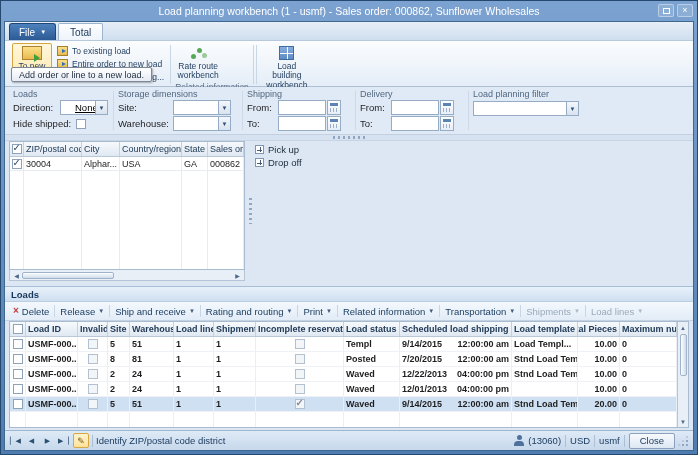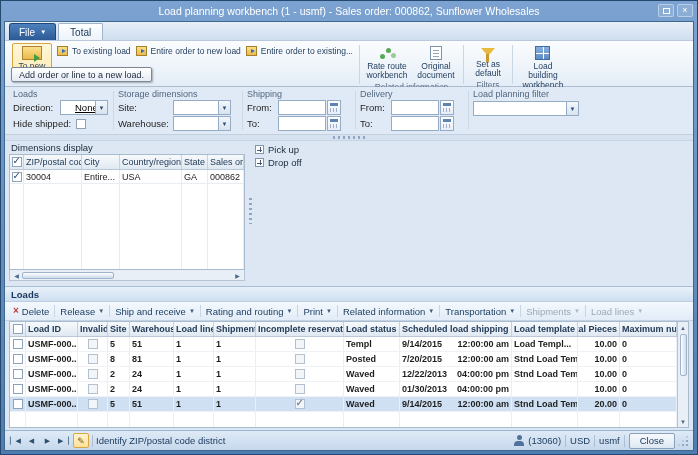--- a/index.html
+++ b/index.html
@@ -18,21 +18,21 @@
 .tab.active{background:linear-gradient(#fdfeff,#eef4fa);border:1px solid #9db4cd;border-bottom:none;border-radius:2px 2px 0 0;}
 
 .ribbon{height:46px;background:linear-gradient(#fbfdfe,#e4edf7);border-bottom:1px solid #aebfd2;display:flex;align-items:stretch;padding:2px 2px 0 4px;}
 .rgroup{display:flex;flex-direction:column;padding:0 3px;}
 .rgroup-body{flex:1;display:flex;align-items:flex-start;gap:3px;}
 .rgroup-label{height:11px;text-align:center;font-size:8.5px;color:#5e7288;white-space:nowrap;}
 .rsep{width:1px;background:#c9d6e4;margin:2px 1px;}
 .bigbtn{display:flex;flex-direction:column;align-items:center;padding:2px 2px 0 2px;border:1px solid transparent;border-radius:2px;}
 .bigbtn .txt{font-size:8.5px;line-height:1.1;text-align:center;color:#1e3a5c;}
 .bigbtn.hover{background:linear-gradient(#fff7dd,#ffe8a8);border-color:#d6a741;}
-.linkcol{display:flex;gap:1px;padding-top:2px;}
+.linkcol{display:flex;flex-direction:column;gap:1px;padding-top:2px;}
 .linkbtn{display:flex;align-items:center;gap:4px;height:12px;font-size:8.5px;color:#1e3a5c;padding:0 2px;white-space:nowrap;}
 
 .ic-newload{width:20px;height:14px;margin-bottom:2px;background:linear-gradient(#fbe08a,#eab94e);border:1px solid #ad832f;position:relative;}
 .ic-newload::after{content:"";position:absolute;right:-3px;bottom:-3px;border:4px solid transparent;border-left:6px solid #3f9e3f;}
 .ic-s{width:11px;height:10px;background:linear-gradient(#fbe08a,#eab94e);border:1px solid #a5802a;position:relative;flex:none;}
 .ic-s::after{content:"";position:absolute;right:-1px;top:2px;border:2.5px solid transparent;border-left:4px solid #2f6fbd;}
 .ic-route{width:18px;height:14px;position:relative;margin-bottom:2px;}
 .ic-route::before{content:"";position:absolute;left:2px;top:8px;width:5px;height:5px;border-radius:50%;background:#57a857;box-shadow:6px -6px 0 #57a857,11px -1px 0 #9bc99b;}
 .ic-doc{width:12px;height:14px;background:#fff;border:1px solid #7f93a8;margin-bottom:2px;position:relative;}
 .ic-doc::after{content:"";position:absolute;left:2px;top:3px;width:6px;height:8px;background:repeating-linear-gradient(#94a5b8 0 1px,transparent 1px 3px);}
@@ -178,39 +178,26 @@
       </div>
 
       <div class="rsep"></div>
 
       <div class="rgroup">
         <div class="rgroup-body">
           <div class="bigbtn" style="width:46px;">
             <span class="ic-route"></span>
             <span class="txt">Rate route workbench</span>
           </div>
-          <div class="bigbtn" style="width:46px;">
-            <span class="ic-doc"></span>
-            <span class="txt">Original document</span>
-          </div>
         </div>
         <div class="rgroup-label">Related information</div>
       </div>
 
       <div class="rsep"></div>
 
-      <div class="rgroup">
-        <div class="rgroup-body">
-          <div class="bigbtn" style="width:40px;">
-            <span class="ic-funnel"></span>
-            <span class="txt">Set as default</span>
-          </div>
-        </div>
-        <div class="rgroup-label">Filters</div>
-      </div>
 
       <div class="rsep"></div>
 
       <div class="rgroup">
         <div class="rgroup-body">
           <div class="bigbtn" style="width:52px;">
             <span class="ic-grid"></span>
             <span class="txt">Load building workbench</span>
           </div>
         </div>
@@ -306,39 +293,38 @@
         </div>
       </div>
     </div>
 
     <div class="hsplit">
       <div class="grip-h"></div>
     </div>
 
     <div class="mid">
       <div class="mid-left">
-        <div class="sec-label">Dimensions display</div>
         <div class="dims-grid">
           <div class="gheader">
             <div class="gh d0 center">
                 <span class="cb checked"></span>
               </div>
             <div class="gh d1">ZIP/postal code</div>
             <div class="gh d2">City</div>
             <div class="gh d3">Country/region</div>
             <div class="gh d4">State</div>
             <div class="gh d5">Sales order</div>
           </div>
           <div>
   <div class="grow">
     <div class="gc d0 center">
                   <span class="cb checked"></span>
                 </div>
     <div class="gc d1">30004</div>
-    <div class="gc d2">Entire...</div>
+    <div class="gc d2">Alphar...</div>
     <div class="gc d3">USA</div>
     <div class="gc d4">GA</div>
     <div class="gc d5">000862</div>
   </div>
 </div>
           <div class="gfill">
             <div class="gc d0"></div>
             <div class="gc d1"></div>
             <div class="gc d2"></div>
             <div class="gc d3"></div>
@@ -531,21 +517,21 @@
                 </div>
     <div class="lc c3">2</div>
     <div class="lc c4">24</div>
     <div class="lc c5">1</div>
     <div class="lc c6">1</div>
     <div class="lc c7 center">
                   <span class="cb dim"></span>
                 </div>
     <div class="lc c8">Waved</div>
     <div class="lc c9 sched">
-                  <span>01/30/2013</span>
+                  <span>12/01/2013</span>
                   <span>04:00:00 pm</span>
                 </div>
     <div class="lc c10"></div>
     <div class="lc c11 right">10.00</div>
     <div class="lc c12">0</div>
   </div>
 
   <div class="lrow selected">
     <div class="lc c0 center">
                   <span class="cb"></span>

